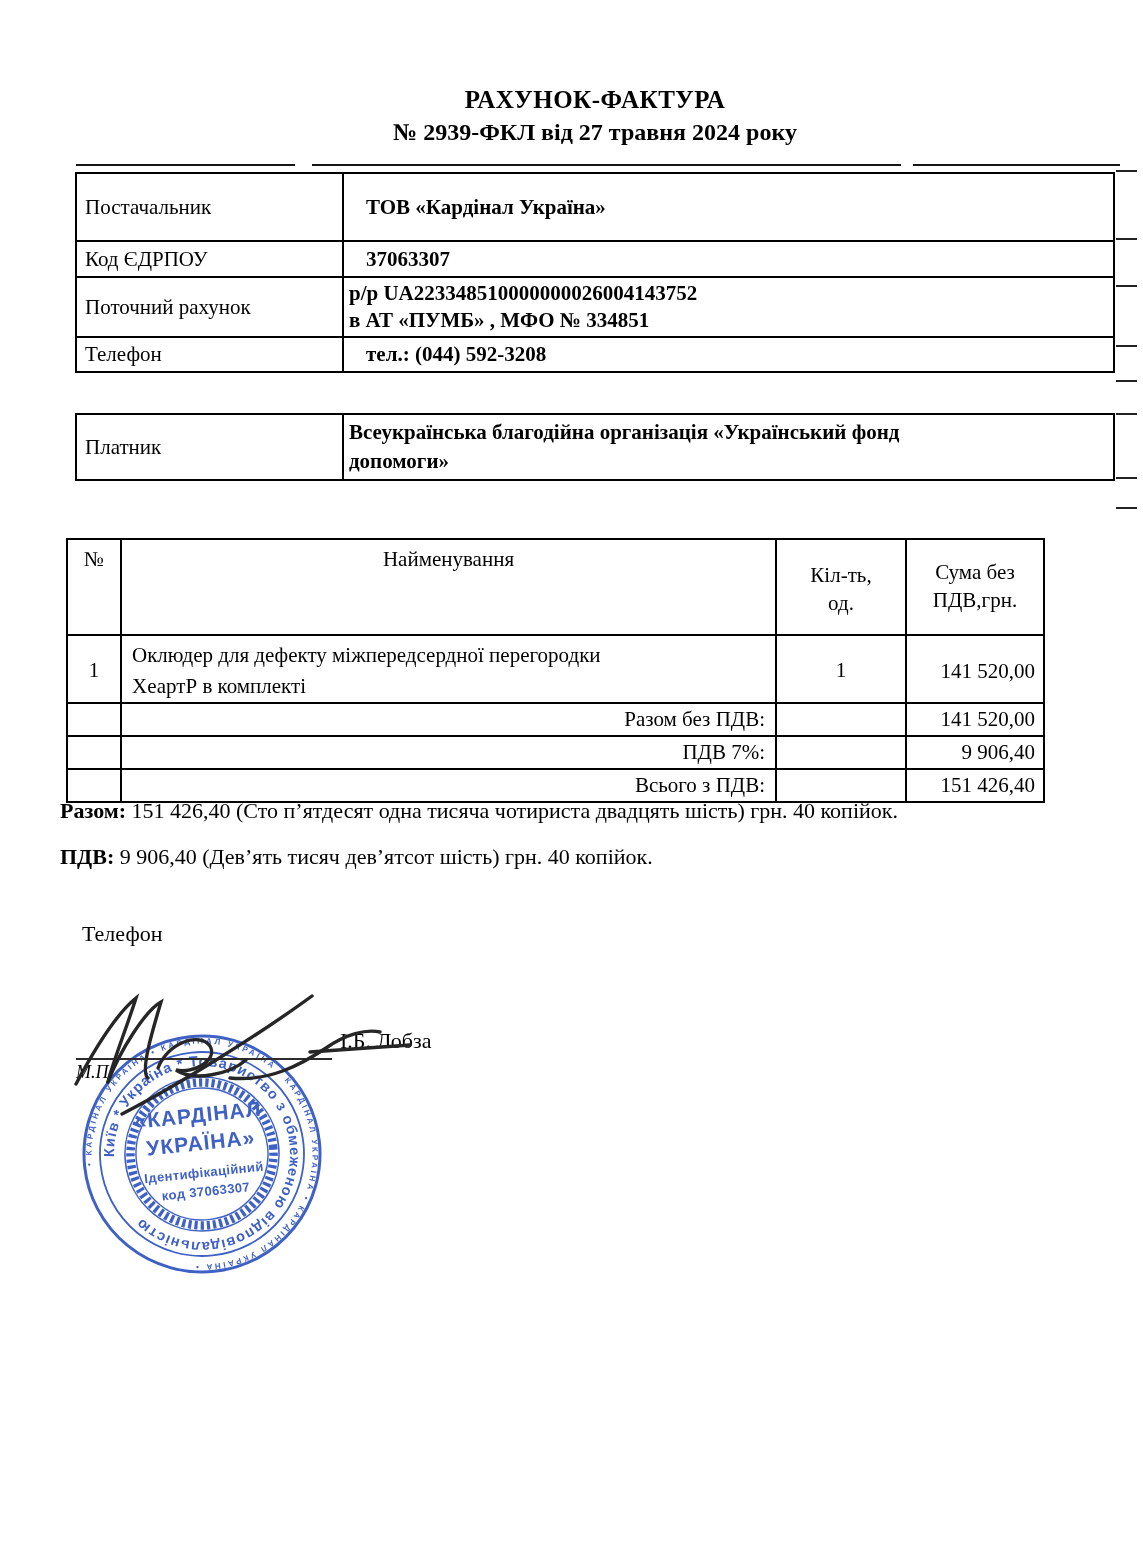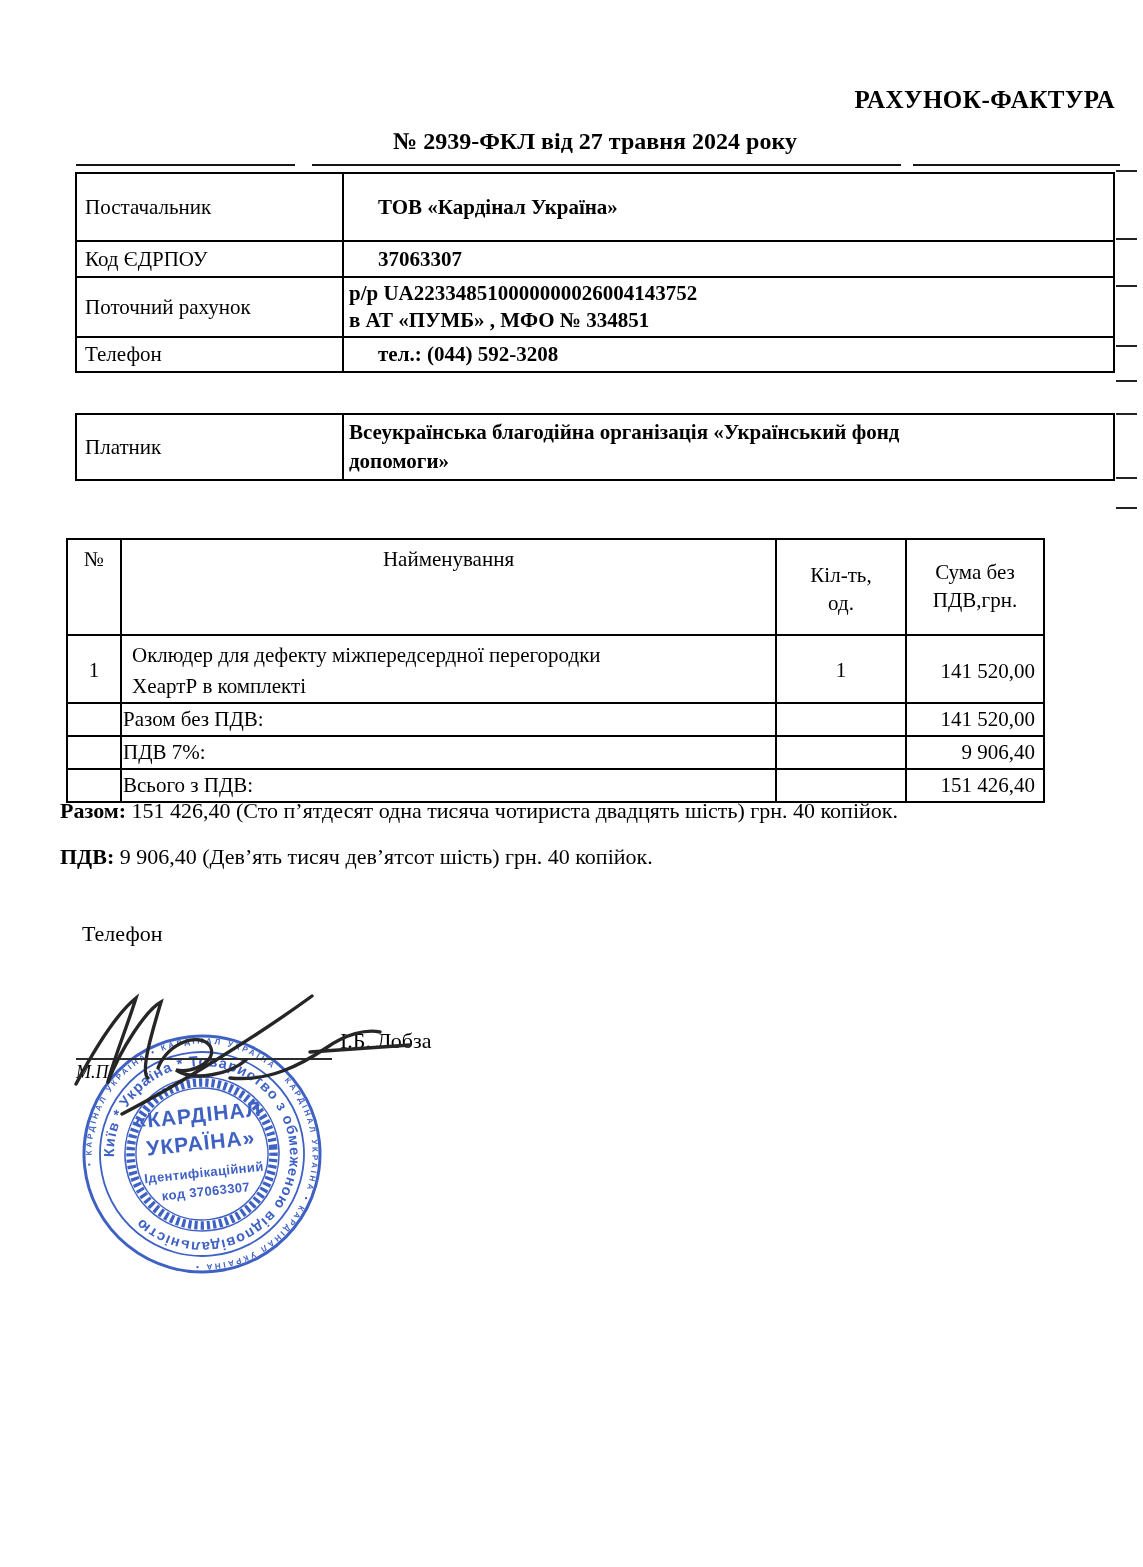--- a/index.html
+++ b/index.html
@@ -5,50 +5,50 @@
   html,body{margin:0;padding:0;}
   body{
     width:1143px;height:1567px;background:#ffffff;position:relative;
     font-family:"Liberation Serif", serif;color:#000;
     -webkit-font-smoothing:antialiased;
   }
   .page{position:absolute;inset:0;overflow:hidden;}
 
   
   .title{position:absolute;left:75px;top:86px;width:1040px;text-align:center;font-weight:bold;z-index:3;}
-  .t1{font-size:25px;letter-spacing:.5px;text-align:right;}
-  .t2{font-size:24px;margin-top:14px;}
+  .t1{font-size:25px;letter-spacing:.5px;}
+  .t2{font-size:24px;margin-top:5px;}
 
   
   .artifact-line{position:absolute;left:76px;top:164px;width:1044px;height:2px;z-index:1;
     background:linear-gradient(90deg,#161616 0 21%,transparent 21% 22.6%,#161616 22.6% 79%,transparent 79% 80.2%,#161616 80.2% 100%);}
   .dash{position:absolute;width:21px;height:2px;background:#232323;z-index:1;}
 
   
   table.tbl{position:absolute;border-collapse:collapse;table-layout:fixed;z-index:2;}
   table.tbl td{border:2px solid #000;font-size:21px;vertical-align:middle;overflow:hidden;}
   .t-supplier{left:75px;top:172px;width:1040px;}
   .t-payer{left:75px;top:413px;width:1040px;}
   .t-items{left:66px;top:538px;width:977px;}
   .lbl{padding-left:8px;font-weight:normal;}
-  .val{font-weight:bold;padding-left:34px;}
+  .val{font-weight:bold;padding-left:22px;}
   .val.tight{padding-left:5px;line-height:27px;}
   .h68{height:68px;} .h47{height:36px;} .h60{height:60px;} .h35{height:35px;}
   .h66{height:66px;} .h30{height:30px;}
   .wrap650{width:650px;line-height:29px;}
   .t-items td.hd{font-weight:normal;text-align:center;vertical-align:top;padding-top:5px;line-height:28px;}
   .hd-inner-qty{width:84px;margin:16px auto;}
   .hd-inner-sum{width:112px;margin:13px auto;}
   .rh62{height:62px;} .rh58{height:58px;} .rh33{height:33px;}
   .item-num{ text-align:center;vertical-align:top;padding-top:4px;}
   .item-name{vertical-align:top;padding:4px 6px 0 10px;line-height:31px;}
   .item-name-inner{width:490px;}
   .item-qty{text-align:center;vertical-align:top;padding-top:4px;}
   .item-sum{text-align:right;vertical-align:top;padding:4px 8px 0 0;}
-  .tot-lbl{text-align:left;padding-right:26px;}
+  .tot-lbl{text-align:right;padding-right:10px;}
   .money{text-align:right;padding-right:8px;}
 
   
   .summary{position:absolute;left:60px;top:795px;width:1030px;font-size:22px;z-index:3;}
   .summary p{margin:0 0 15px 0;line-height:31px;}
   .b{font-weight:bold;}
 
   .director{position:absolute;left:82px;top:921px;font-size:22px;z-index:3;}
 
   

